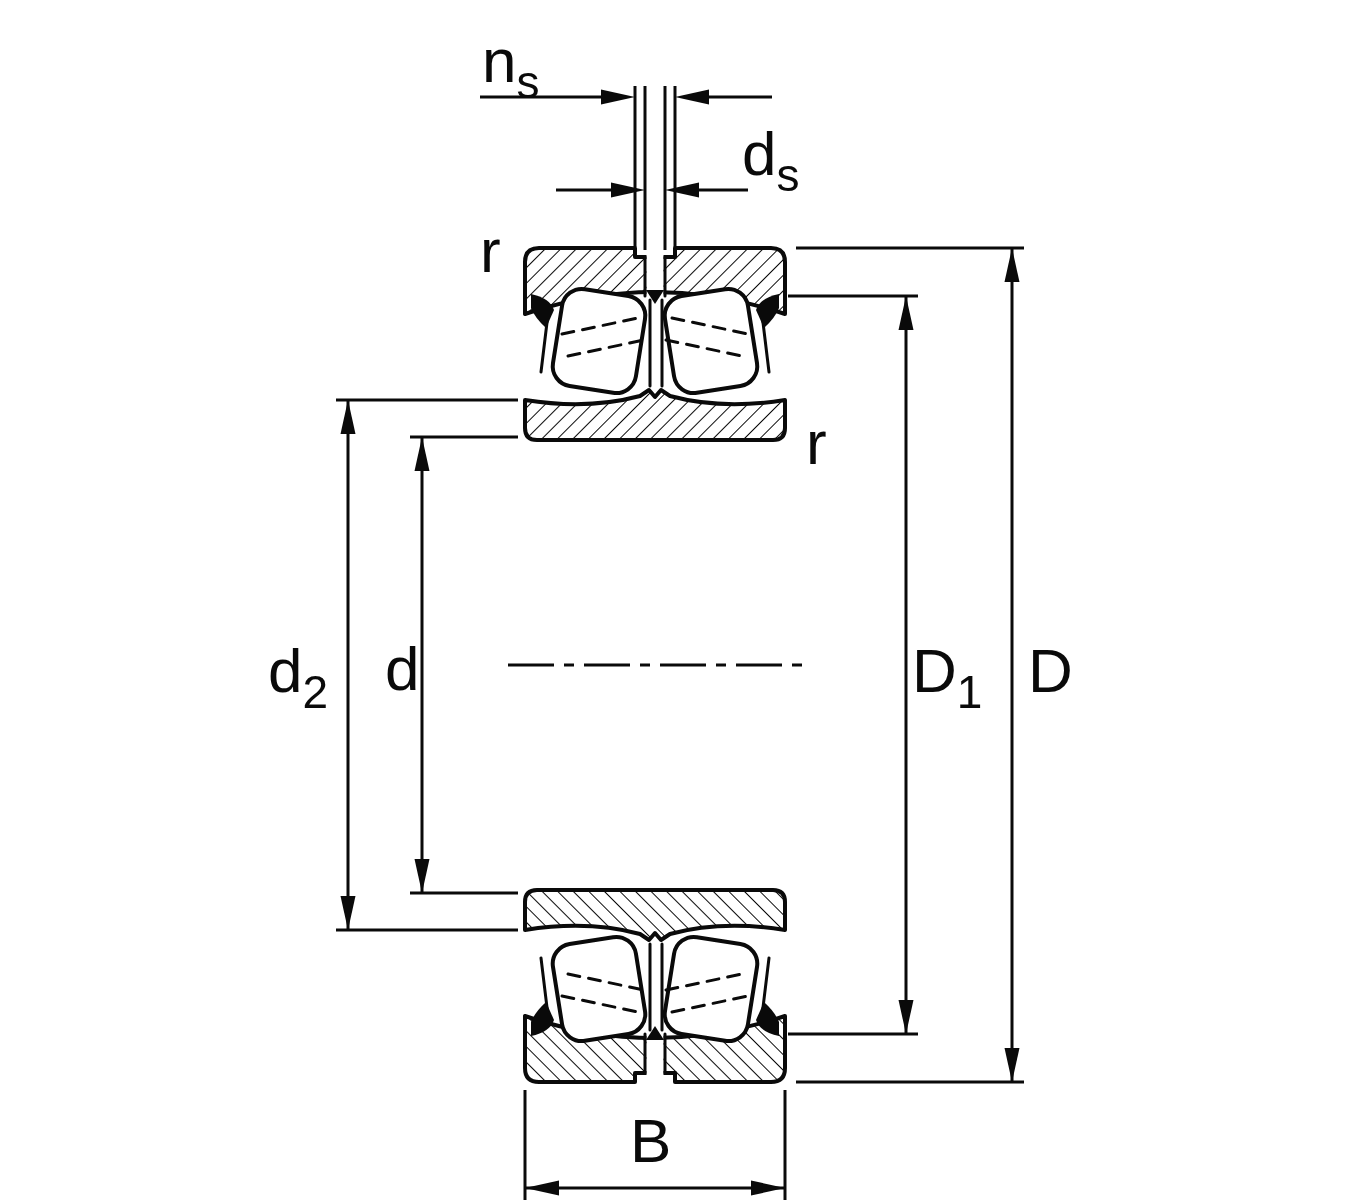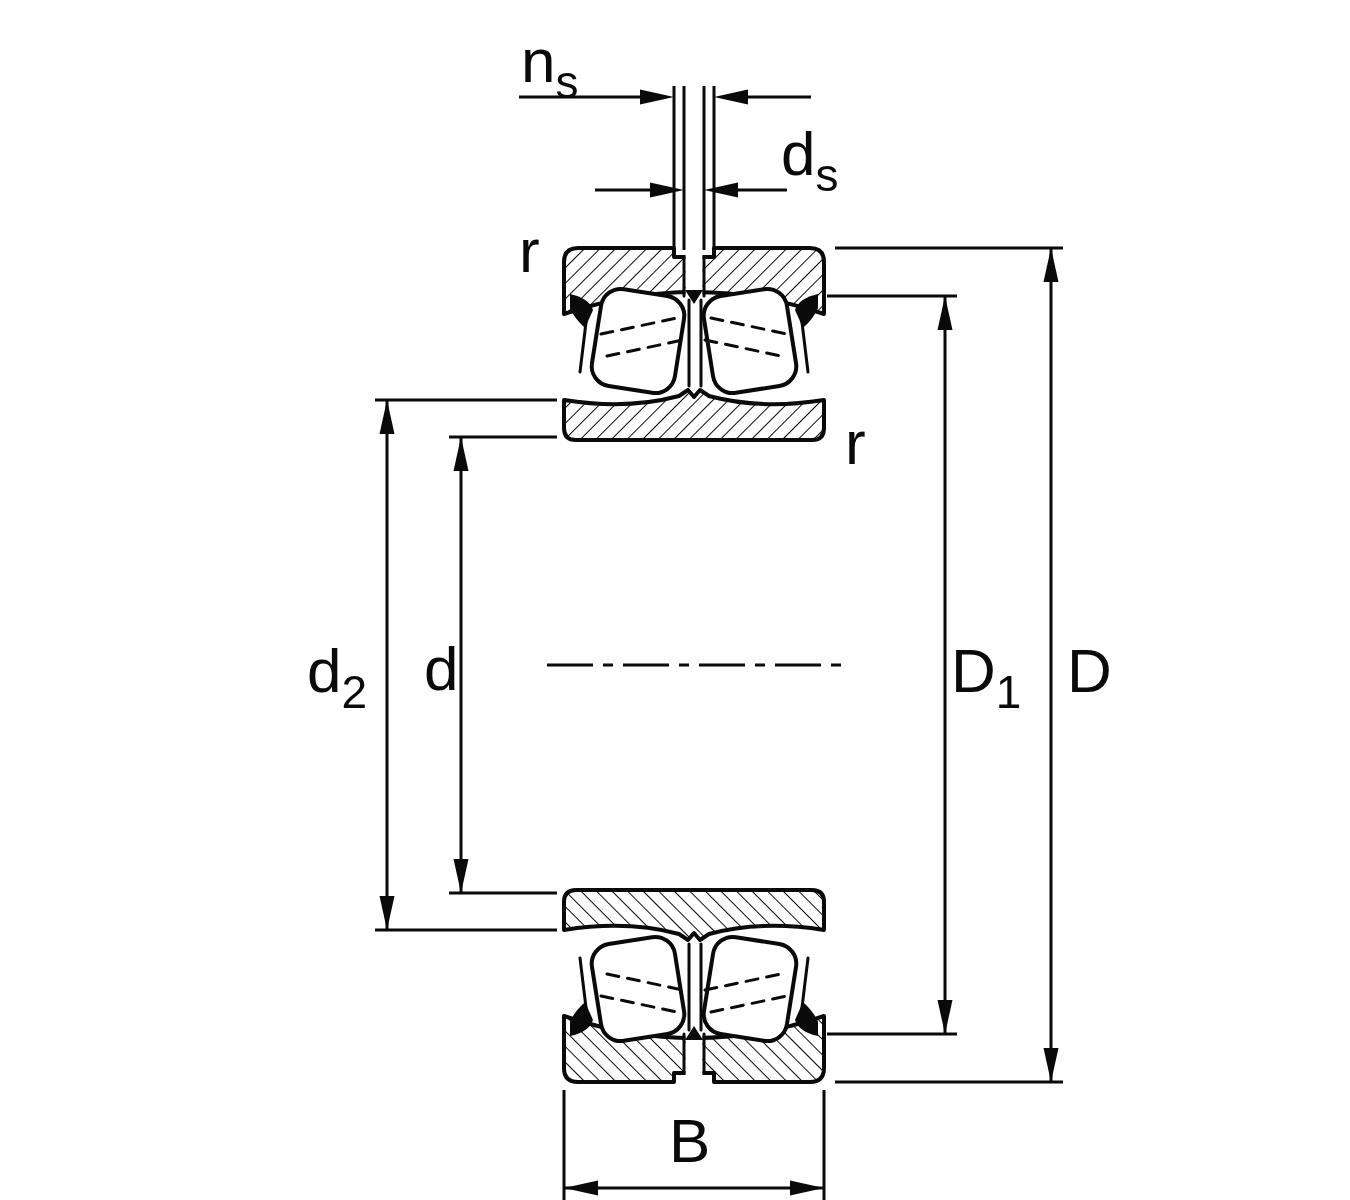--- a/index.html
+++ b/index.html
@@ -1,16 +1,16 @@
 <!DOCTYPE html>
 <html><head>
 <meta charset="utf-8">
 <style>
   html,body{margin:0;padding:0;background:#ffffff;}
-  .stage{position:relative;width:1102px;height:1200px;background:#ffffff;overflow:hidden;padding-left:39px;}
+  .stage{position:relative;width:1102px;height:1200px;background:#ffffff;overflow:hidden;}
   svg{display:block;}
   text{font-family:"Liberation Sans","DejaVu Sans",sans-serif;font-size:62px;fill:#0a0a0a;}
   .sub{font-size:46px;}
 </style>
 </head>
 <body>
 
 <div class="stage">
 <svg width="1350" height="1200" viewBox="0 0 1350 1200" xmlns="http://www.w3.org/2000/svg">
 

